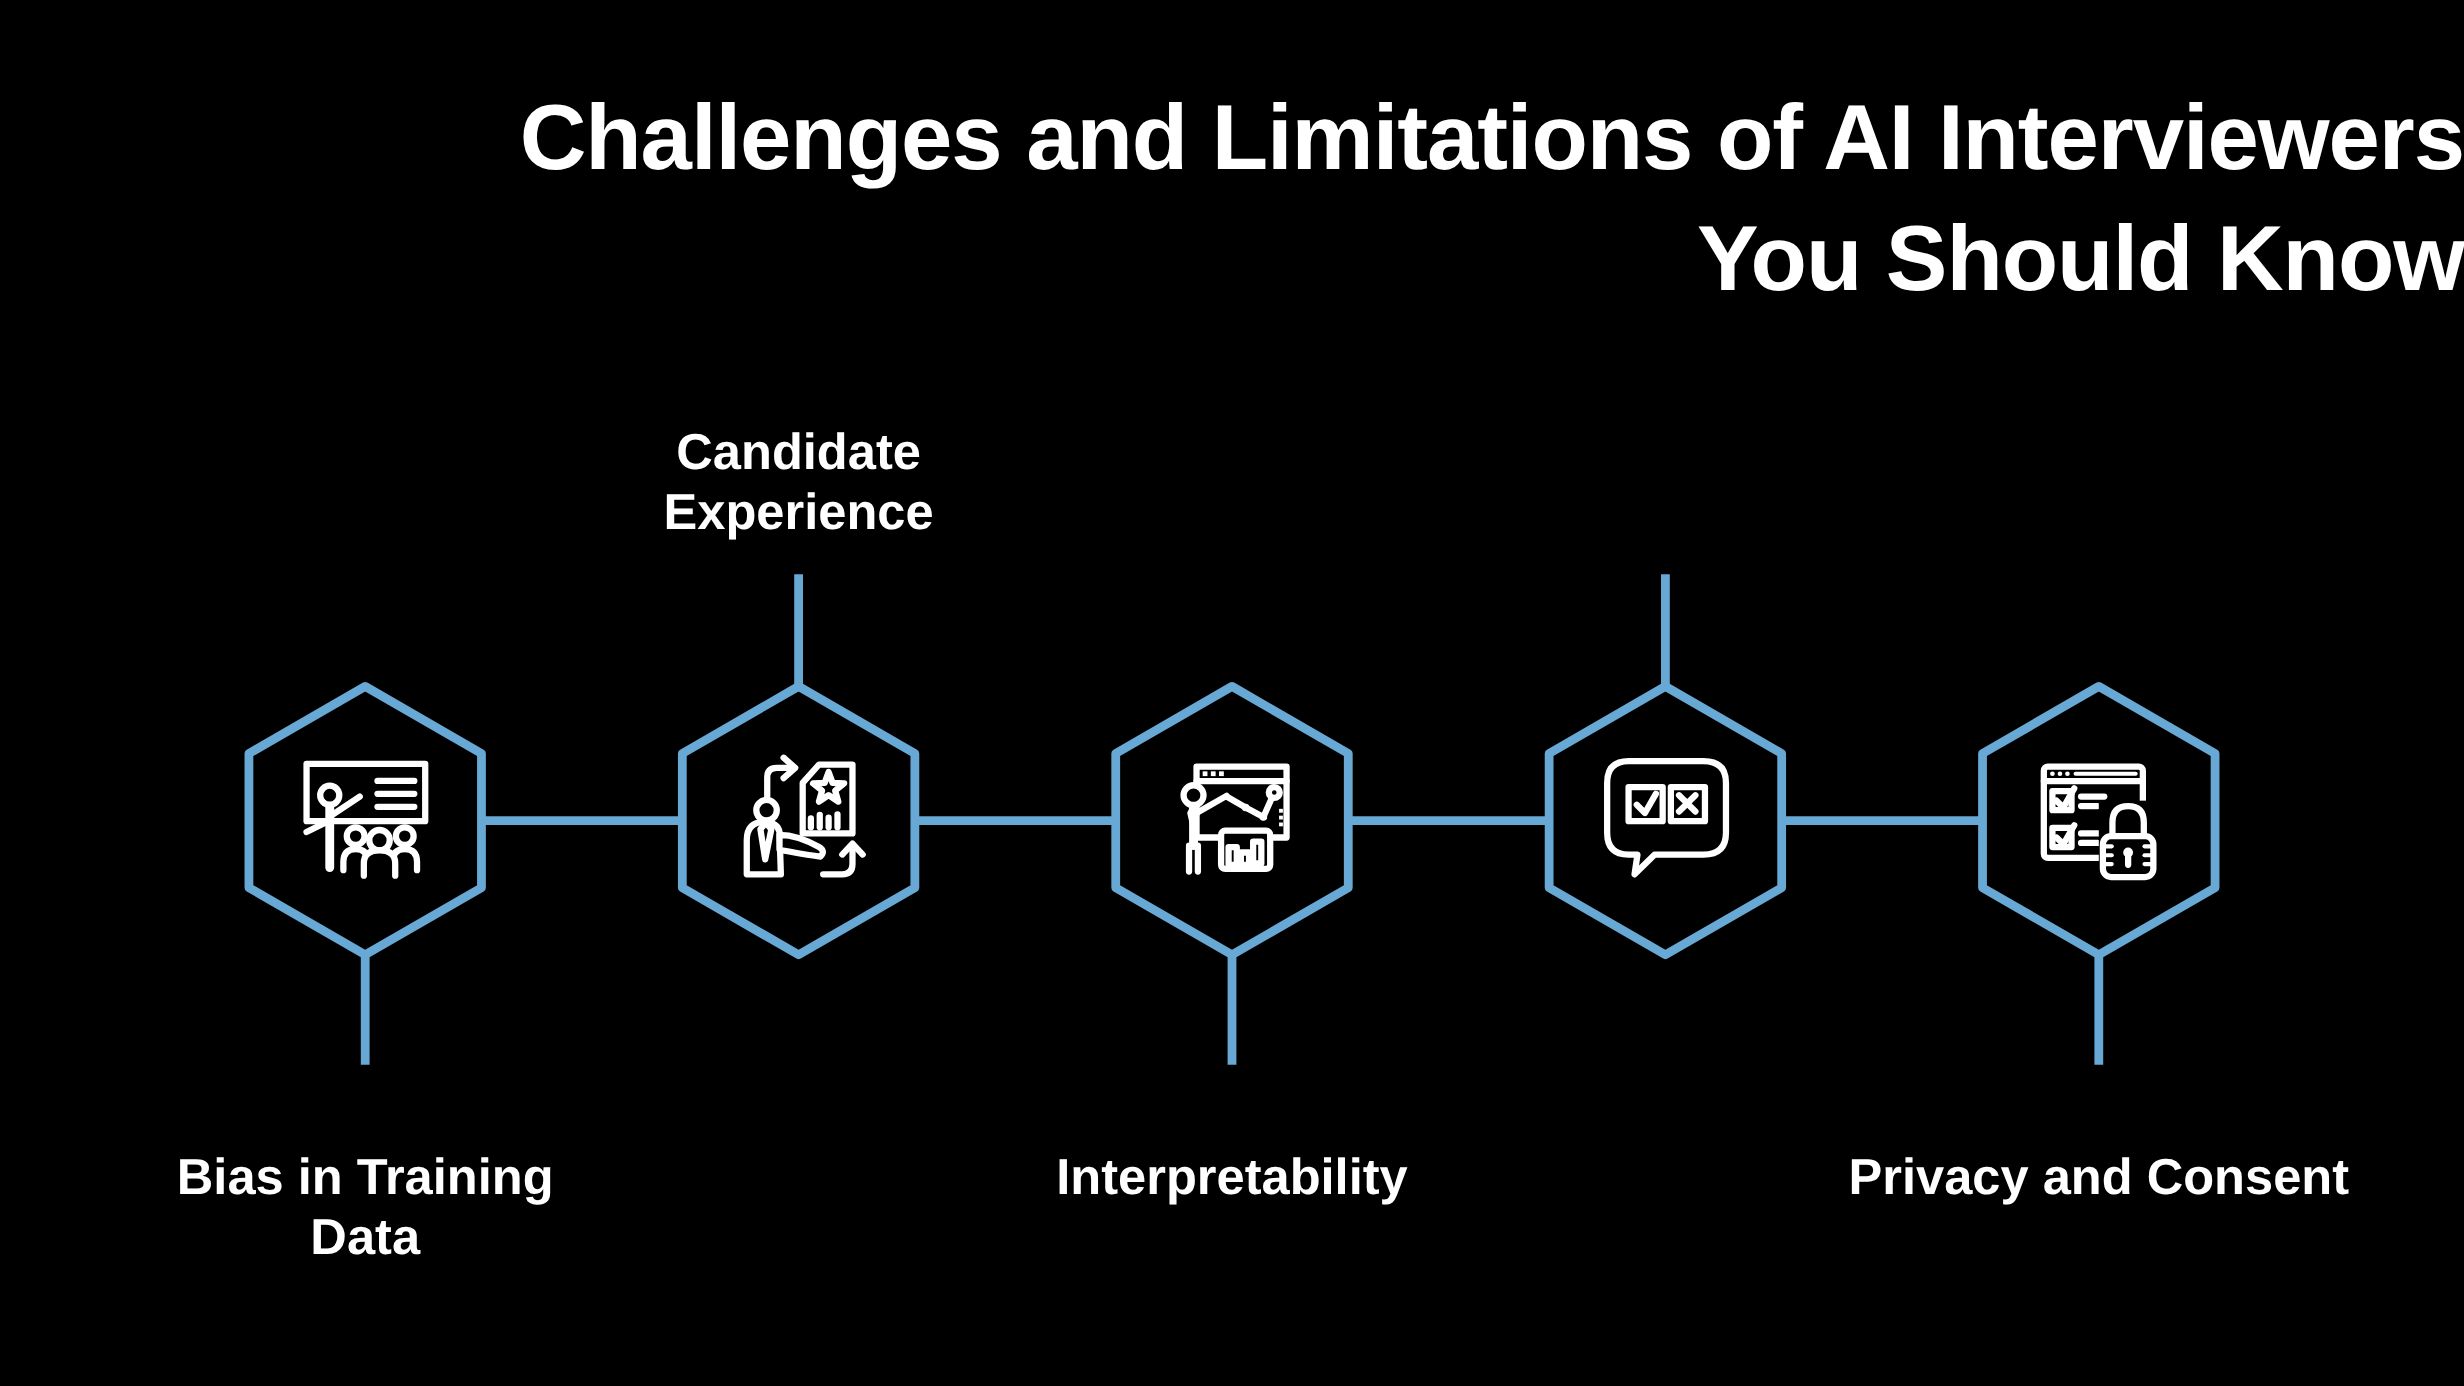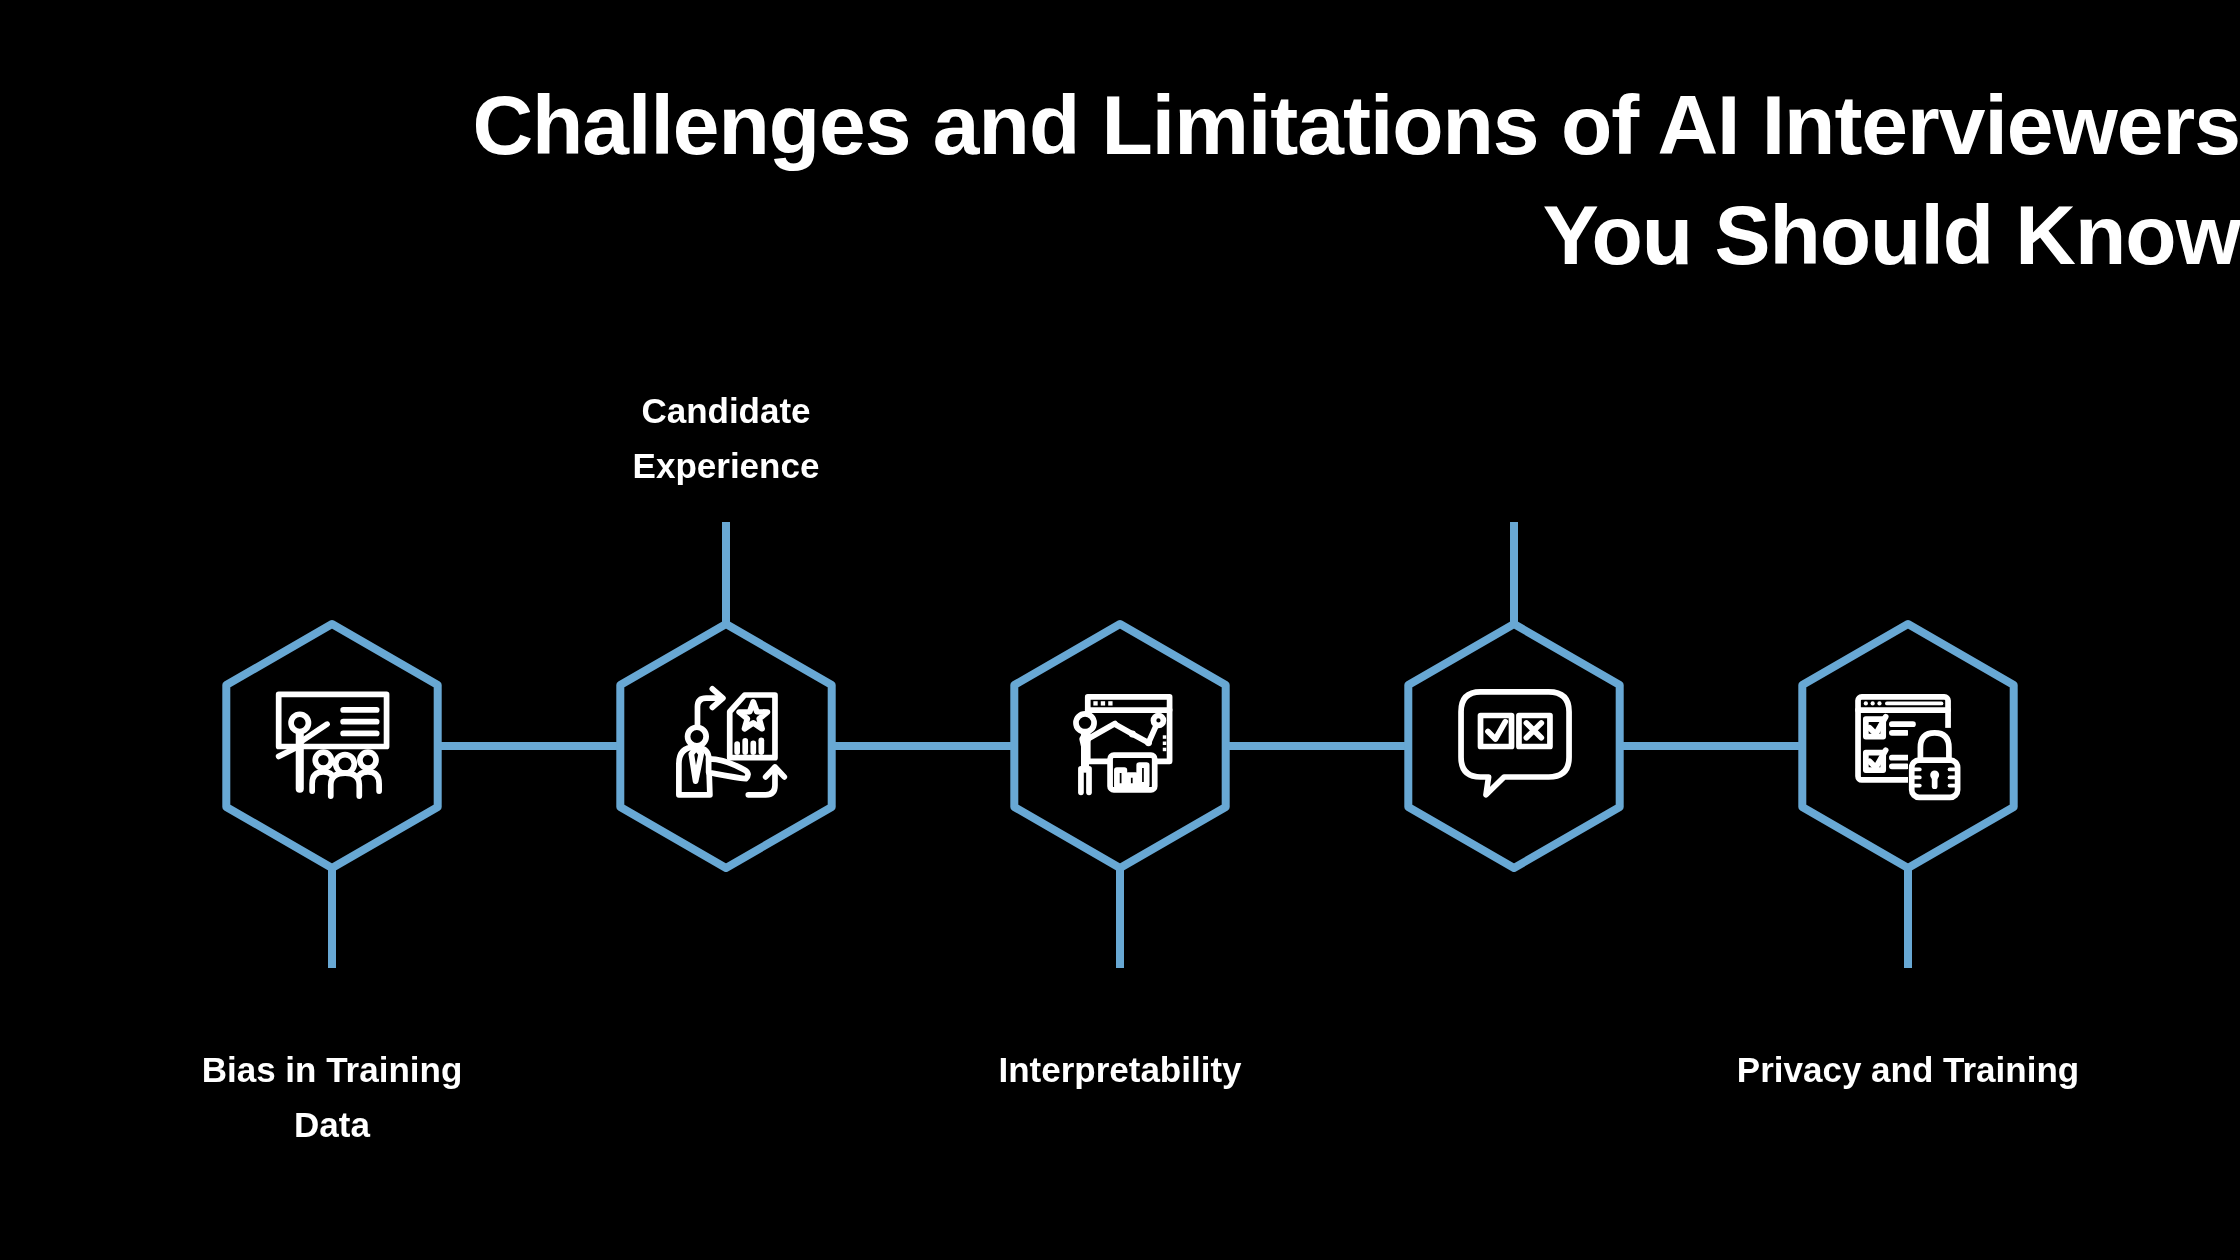--- a/index.html
+++ b/index.html
@@ -29,21 +29,21 @@
     letter-spacing: -1px;
   }
   .title span { display: block; }
   .diagram { position: absolute; top: 0; left: 0; }
   .node-label {
     position: absolute;
     width: 640px;
     transform: translateX(-50%);
     text-align: center;
     color: var(--text);
-    font-size: 35px;
+    font-size: 46px;
     font-weight: 700;
     line-height: 55px;
   }
   .node-label span { display: block; }
   .node-label.above { top: 383px; }
   .node-label.below { top: 998px; margin-top: 44px; }
 
   
   .stroke-accent { stroke: var(--accent); fill: none; stroke-width: 8; stroke-linejoin: round; }
   .stroke-icon  { stroke: var(--icon); fill: none; stroke-width: 4.6; stroke-linecap: round; stroke-linejoin: round; }
@@ -193,16 +193,16 @@
   </div>
   <div class="node-label above" style="left:726px">
     <span>Candidate</span>
     <span>Experience</span>
   </div>
   <div class="node-label below" style="left:1120px">
     <span>Interpretability</span>
     <span></span>
   </div>
   <div class="node-label below" style="left:1908px">
-    <span>Privacy and Training</span>
+    <span>Privacy and Consent</span>
   </div>
 
 </div>
 
 </body></html>

